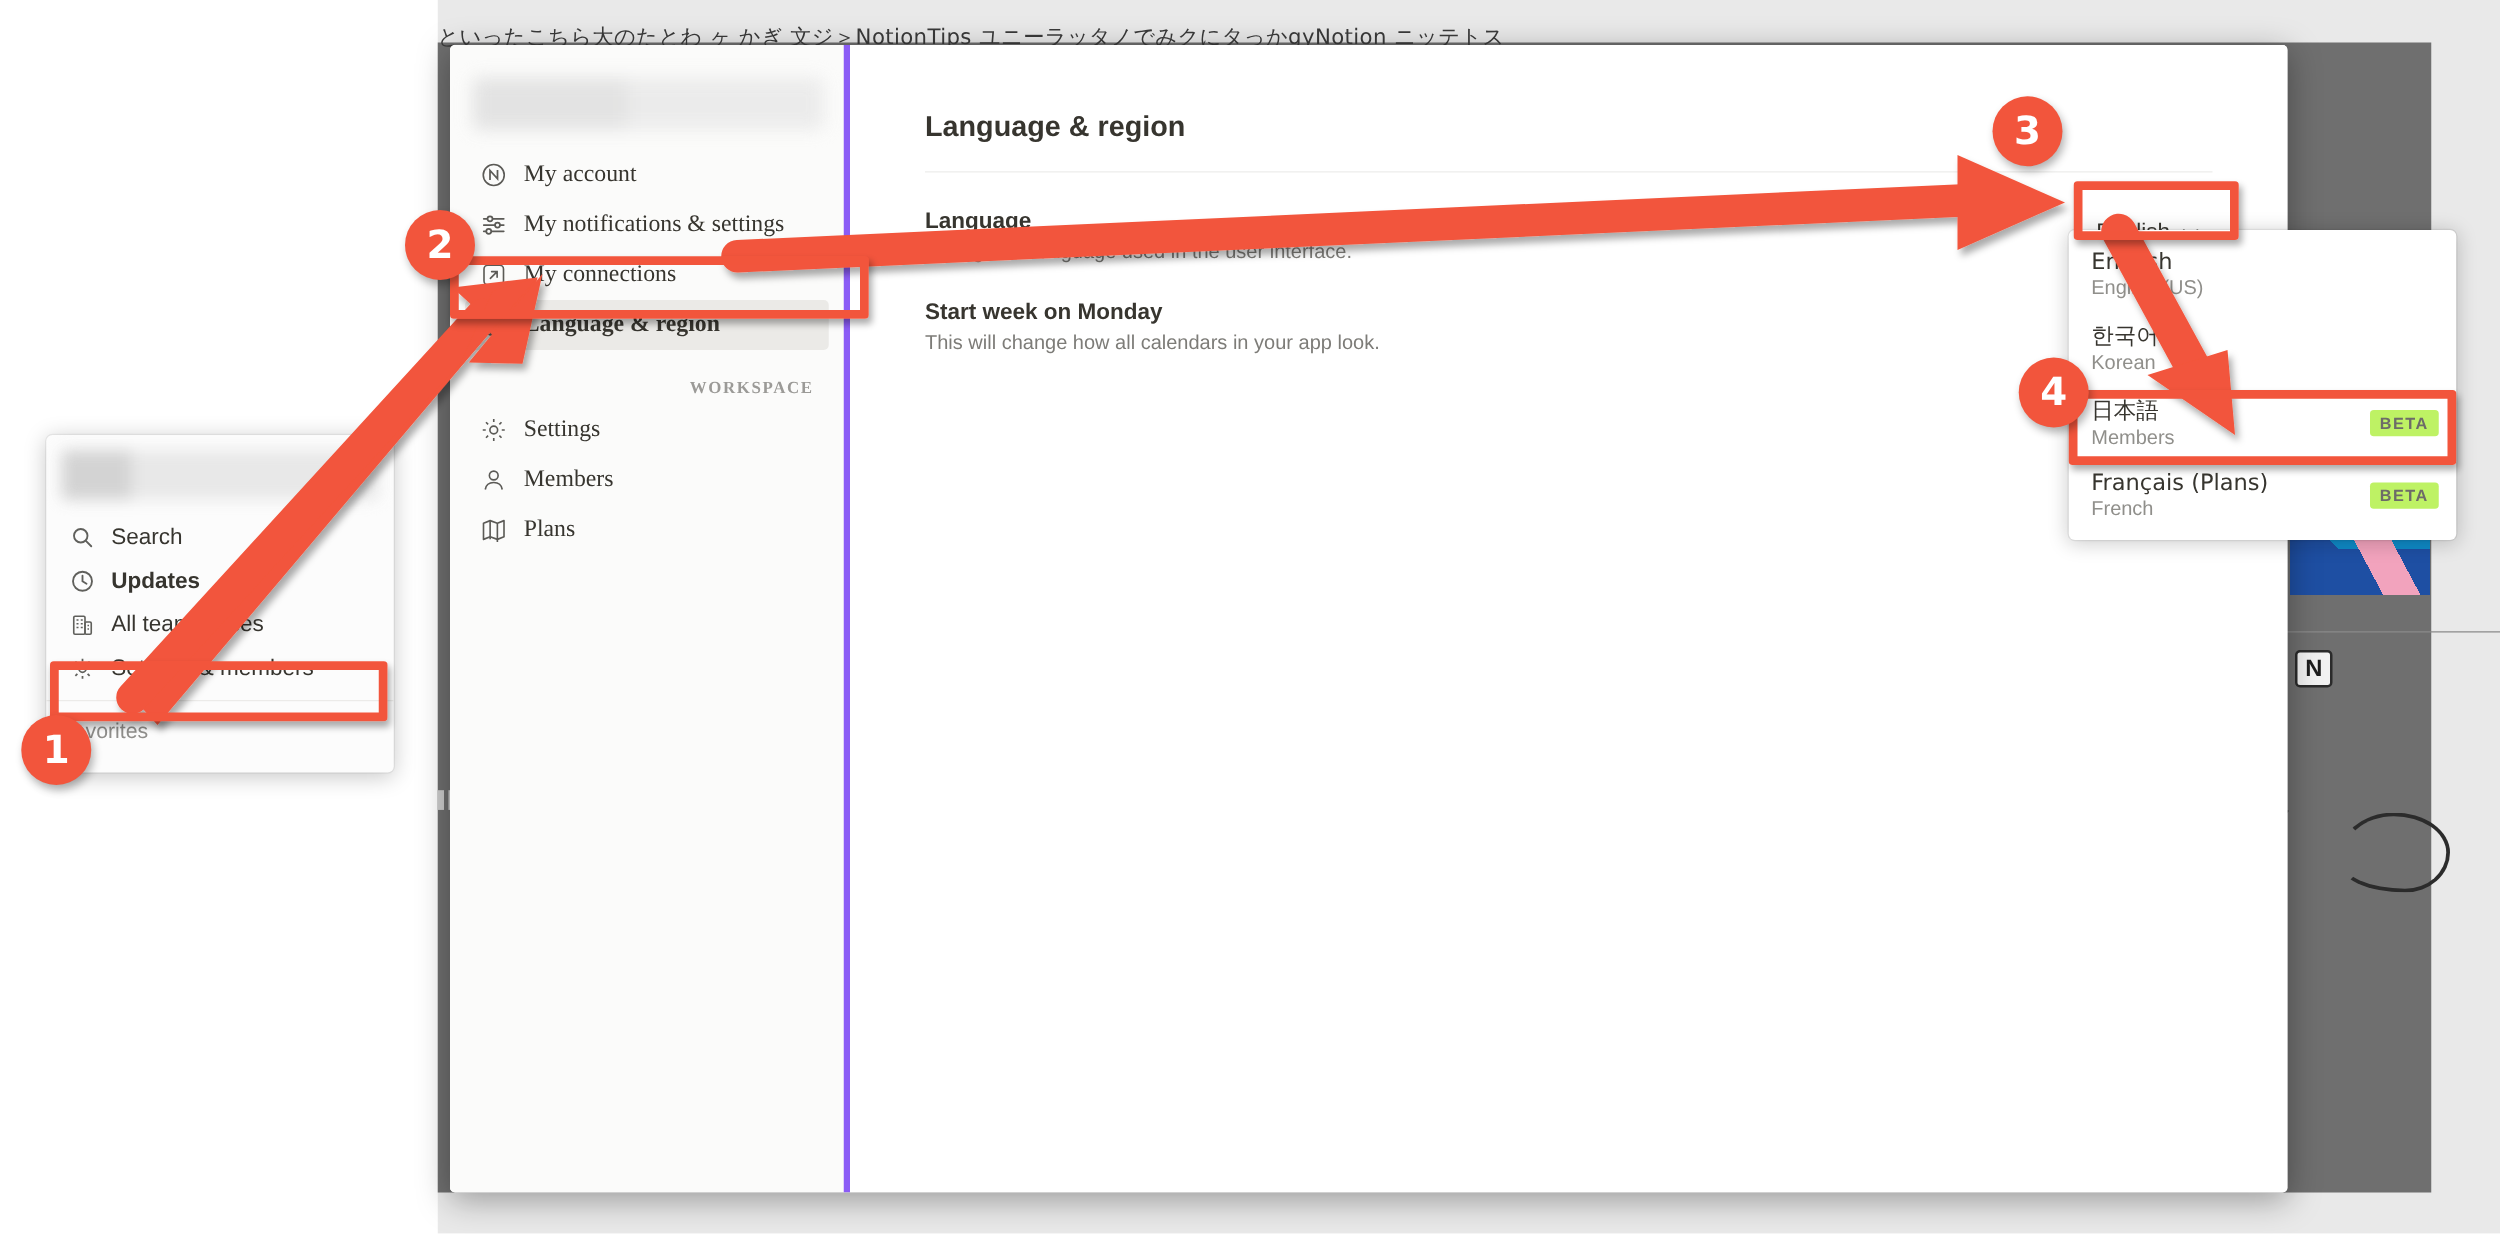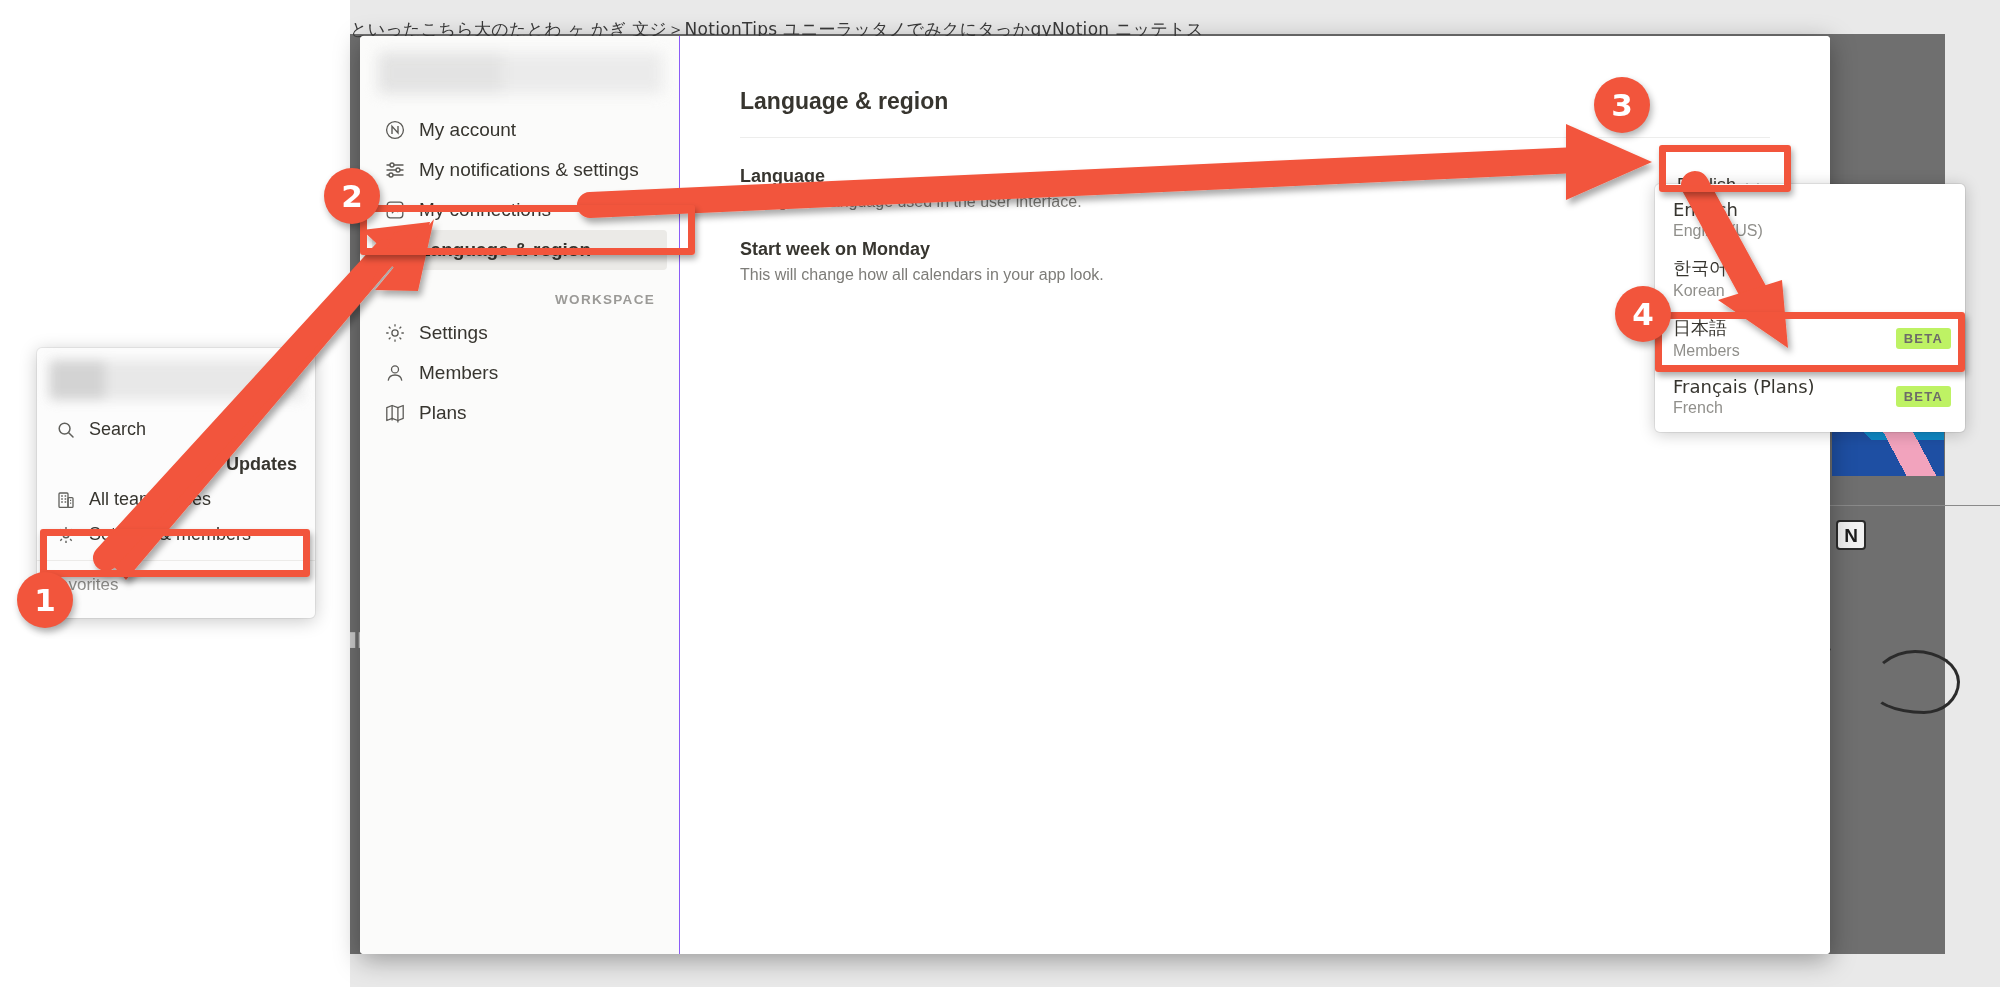--- a/index.html
+++ b/index.html
@@ -61,21 +61,21 @@
 
   
   .modal {
     position: absolute; left: 360px; top: 36px; width: 1470px; height: 918px;
     background: #ffffff; border-radius: 4px;
     box-shadow: 0 6px 26px rgba(0,0,0,.34);
     display: flex; overflow: hidden;
   }
   .modal-side {
     width: 320px; flex: 0 0 320px; background: #fbfbfa;
-    border-right: 1px solid #8b5cf6; padding-top: 12px;
+    border-right: 5px solid #8b5cf6; padding-top: 22px; font-family: Liberation Serif, serif;
   }
   .ws-blur {
     margin: 4px 16px 16px 18px; height: 42px; border-radius: 4px;
     background: linear-gradient(90deg,#dfdfdf 0 44%, #e9e9e9 44% 100%);
     filter: blur(7px); opacity: .85;
   }
   .side-item {
     display: flex; align-items: center; gap: 13px;
     margin: 0 12px; padding: 9px 12px; border-radius: 4px;
     font-size: 19px; color: #37352f; white-space: nowrap;
@@ -128,21 +128,21 @@
     margin: 2px 12px 12px 12px; height: 40px; border-radius: 4px;
     background: linear-gradient(90deg,#cfcfcf 0 22%, #e6e6e6 22% 100%);
     filter: blur(6px); opacity: .9;
   }
   .pop-chev { position: absolute; right: 22px; top: 22px; color: #8e8d8a; font-size: 15px; }
   .pop-item {
     display: flex; align-items: center; gap: 13px; margin: 0 8px;
     padding: 7px 10px; border-radius: 4px; font-size: 18px; color: #37352f; white-space: nowrap;
   }
   .pop-item .ico { width: 21px; height:21px; flex:0 0 21px; color:#60605c; display:flex;align-items:center;justify-content:center; }
-  .pop-item.bold { font-weight: bold; justify-content: flex-end; }
+  .pop-item.bold { font-weight: bold; }
   .pop-sep { margin: 8px 0 0 0; height: 1px; background: #ecebe9; }
   .pop-fav { padding: 14px 0 0 22px; font-size: 17px; color: #8f8e8b; }
 
   
   .anno { position: absolute; inset: 0; pointer-events: none; z-index: 60; }
   .hl {
     position: absolute; border: 7px solid #f2553c; border-radius: 3px;
     box-shadow: 2px 4px 6px rgba(0,0,0,.33);
   }
   .badge {

